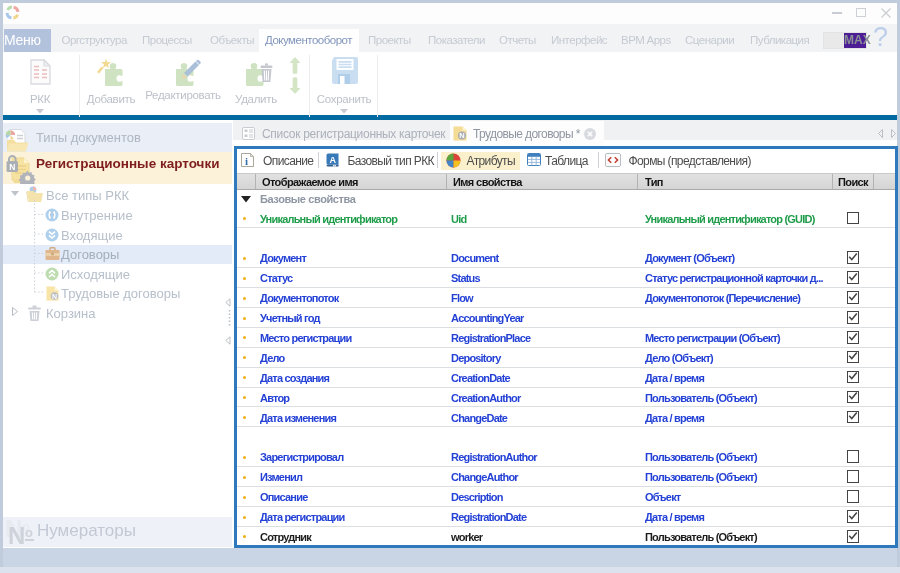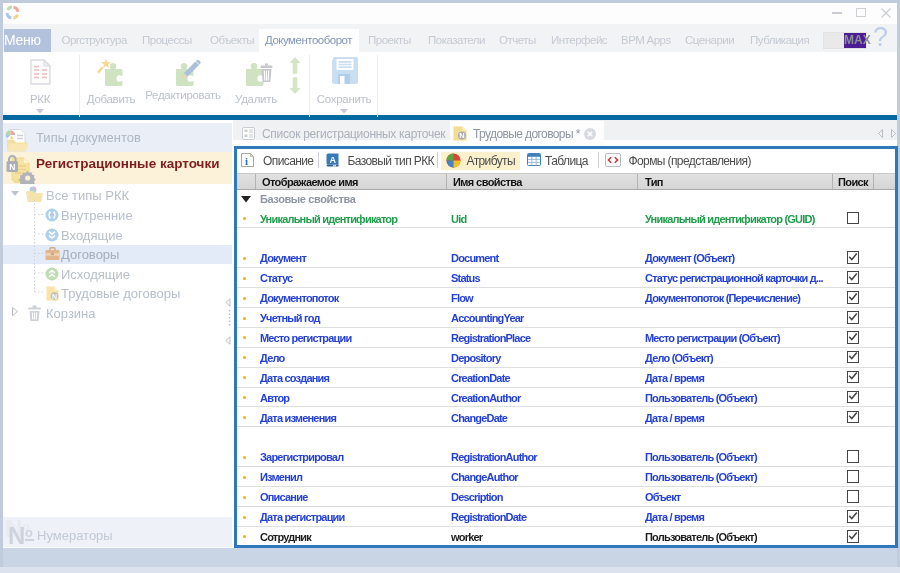--- a/index.html
+++ b/index.html
@@ -241,21 +241,21 @@
           <g font-family="Liberation Sans" font-weight="bold" fill="#e7eaef">
             <text x="0" y="19" font-size="24">N</text>
               <text x="17" y="13" font-size="13">o</text>
           </g>
           <g font-family="Liberation Sans" font-weight="bold" fill="#ced3db">
             <text x="3" y="26" font-size="24">N</text>
               <text x="20" y="19" font-size="13">o</text>
             <rect x="20" y="21" width="9" height="2"></rect>
           </g>
         </svg>
-        <div class="abs" style="left:34px;top:11px;font-size:13px;color:#c2c9d4">Нумераторы</div>
+        <div class="abs" style="left:34px;top:4px;font-size:17px;color:#c2c9d4">Нумераторы</div>
       </div>
       <svg class="abs" style="left:222px;top:178px" width="6" height="9" viewBox="0 0 6 9">
           <path d="M5 0.8 v7.4 l-4.2 -3.7 z" fill="none" stroke="#b3b9c0" stroke-width="0.9"></path>
         </svg>
       <svg class="abs" style="left:225px;top:190px" width="3" height="17" viewBox="0 0 3 17">
           <path d="M1.5 0 V17" stroke="#b9bfc6" stroke-width="1.6" stroke-dasharray="1.5 2"></path>
         </svg>
       <svg class="abs" style="left:222px;top:216px" width="6" height="9" viewBox="0 0 6 9">
           <path d="M5 0.8 v7.4 l-4.2 -3.7 z" fill="none" stroke="#b3b9c0" stroke-width="0.9"></path>
         </svg>

